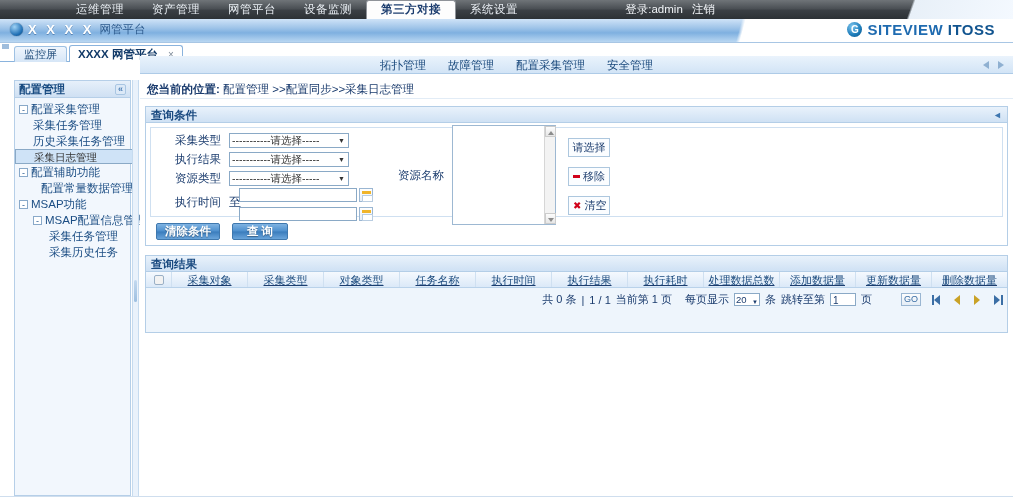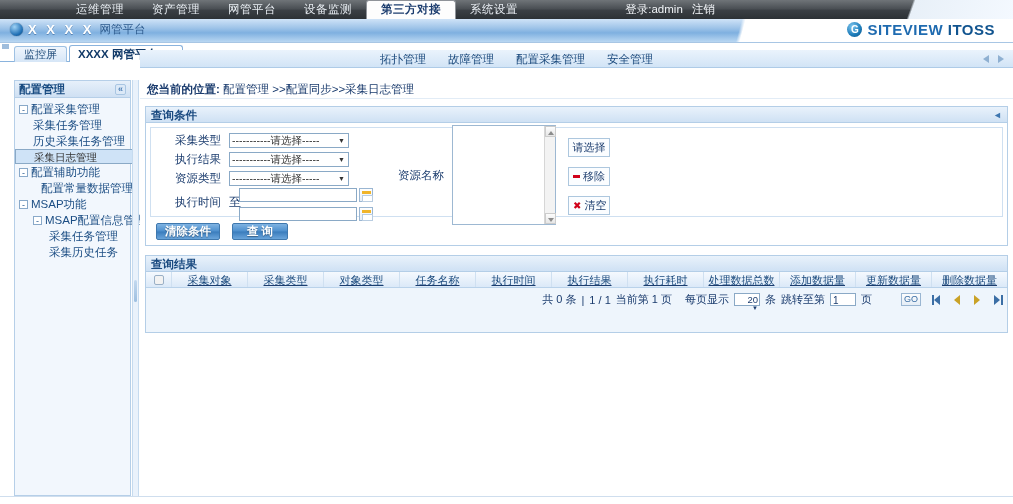--- a/index.html
+++ b/index.html
@@ -119,21 +119,21 @@
   }
 
   
   .splitter { position: absolute; left: 132px; top: 80px; width: 7px; height: 416px; background: #eaf2fb; border-left: 1px solid #c6dbef; border-right: 1px solid #c6dbef; }
   .splitter .grip { position: absolute; left: 1px; top: 200px; width: 3px; height: 22px; background: linear-gradient(to bottom,#c3d9ef,#9dbfe0); border-radius: 2px; }
 
   
   .content { position: absolute; left: 140px; top: 62px; width: 873px; height: 434px; background: #ffffff; }
 
   .subnav {
-    position: absolute; left: 140px; top: 50px; width: 873px; height: 18px;
+    position: absolute; left: 140px; top: 56px; width: 873px; height: 18px;
     background: linear-gradient(to bottom, #eaf3fc, #d2e4f6);
     border-bottom: 1px solid #aecbe7;
   }
   .subnav-items { position: absolute; left: 240px; top: 0; height: 18px; display: flex; gap: 22px; }
   .subnav-items .si { line-height: 18px; font-size: 11.5px; color: #1b4a7d; white-space: nowrap; }
   .subnav-arrows { position: absolute; right: 8px; top: 3px; display: flex; gap: 5px; }
   .arw { width: 9px; height: 11px; position: relative; opacity: .55; }
   .arw:before { content: ""; position: absolute; top: 2px; border-top: 4px solid transparent; border-bottom: 4px solid transparent; }
   .arw.l:before { left: 1px; border-right: 6px solid #4f7fb0; }
   .arw.r:before { left: 2px; border-left: 6px solid #4f7fb0; }
@@ -220,21 +220,21 @@
   }
   .th.cb { flex: 0 0 26px; display: flex; align-items: center; justify-content: center; }
   .hcb { width: 10px; height: 10px; border: 1px solid #9ab0c6; background: #f2f2f2; border-radius: 2px; }
 
   .pager {
     position: absolute; right: 4px; top: 20px; display: flex; align-items: center; gap: 5px;
     font-size: 11px; color: #1b3c6e; white-space: nowrap;
   }
   .pg-sel {
     width: 26px; height: 13px; border: 1px solid #8aa9c6; background: #fff;
-    font-size: 9.5px; display: flex; align-items: flex-end; justify-content: space-between; padding: 0 1px; flex-direction: column;
+    font-size: 9.5px; display: flex; align-items: flex-end; justify-content: space-between; padding: 0 1px;
   }
   .pg-in { width: 26px; height: 13px; border: 1px solid #8aa9c6; background: #fff; font-size: 10px; padding-left: 2px; line-height: 13px; }
   .go { border: 1px solid #9ab6d2; background: linear-gradient(to bottom,#fdfdfd,#e4edf6); font-size: 9px; color: #3a6ea5; padding: 0 2px; line-height: 11px; border-radius: 0; margin-left: 24px; }
   .pnav { display: flex; gap: 9px; margin-left: 6px; align-items: center; }
   .pn { width: 11px; height: 11px; position: relative; }
   .pn .t { position: absolute; top: 1px; border-top: 5px solid transparent; border-bottom: 5px solid transparent; }
   .pn.first .t, .pn.prev .t { border-right: 6px solid #c9a227; left: 2px; }
   .pn.last .t, .pn.next .t { border-left: 6px solid #c9a227; left: 2px; }
   .pn.first:before, .pn.last:before { content: ""; position: absolute; top: 1px; width: 2px; height: 10px; background: #3b6ea5; }
   .pn.first:before { left: 0; } .pn.last:before { right: 0; }

